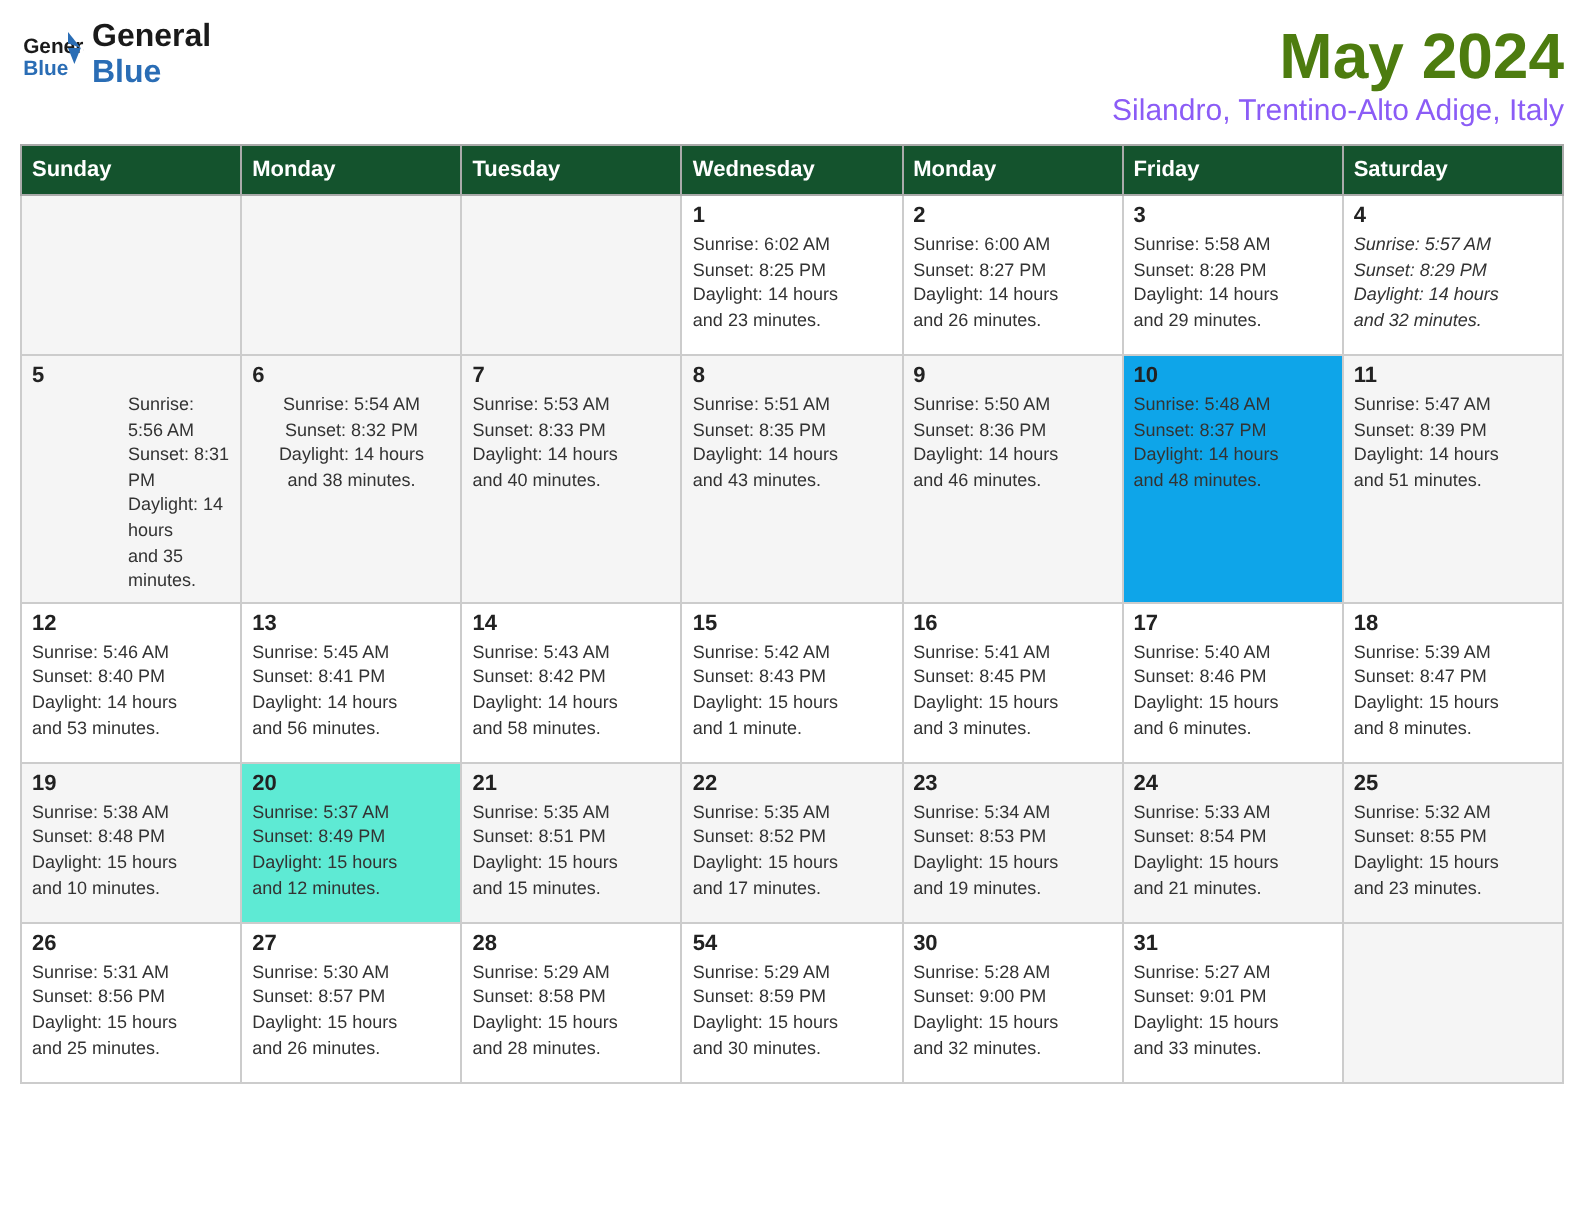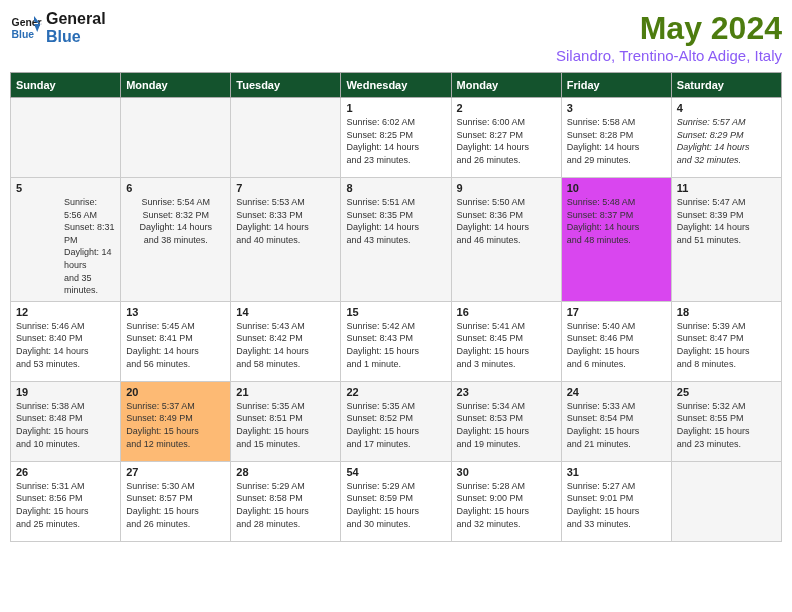--- a/index.html
+++ b/index.html
@@ -175,21 +175,21 @@
 Daylight: 14 hours
 and 43 minutes.</div>
         </td>
         <td style="background: rgb(245, 245, 245);">
           <div class="day-num">9</div>
           <div class="cell-content" style="white-space: pre-line;">Sunrise: 5:50 AM
 Sunset: 8:36 PM
 Daylight: 14 hours
 and 46 minutes.</div>
         </td>
-        <td style="background: #d946ef;">
+        <td style="background: #0ea5e9;">
           <div class="day-num">10</div>
           <div class="cell-content" style="white-space: pre-line;">Sunrise: 5:48 AM
 Sunset: 8:37 PM
 Daylight: 14 hours
 and 48 minutes.</div>
         </td>
         <td style="background: rgb(245, 245, 245);">
           <div class="day-num">11</div>
           <div class="cell-content" style="white-space: pre-line;">Sunrise: 5:47 AM
 Sunset: 8:39 PM
@@ -249,21 +249,21 @@
         </td>
       </tr>
       <tr>
         <td style="background: rgb(245, 245, 245);">
           <div class="day-num">19</div>
           <div class="cell-content" style="white-space: pre-line;">Sunrise: 5:38 AM
 Sunset: 8:48 PM
 Daylight: 15 hours
 and 10 minutes.</div>
         </td>
-        <td style="background: #fdba74;">
+        <td style="background: #5eead4;">
           <div class="day-num">20</div>
           <div class="cell-content" style="white-space: pre-line;">Sunrise: 5:37 AM
 Sunset: 8:49 PM
 Daylight: 15 hours
 and 12 minutes.</div>
         </td>
         <td style="background: rgb(245, 245, 245);">
           <div class="day-num">21</div>
           <div class="cell-content" style="white-space: pre-line;">Sunrise: 5:35 AM
 Sunset: 8:51 PM

